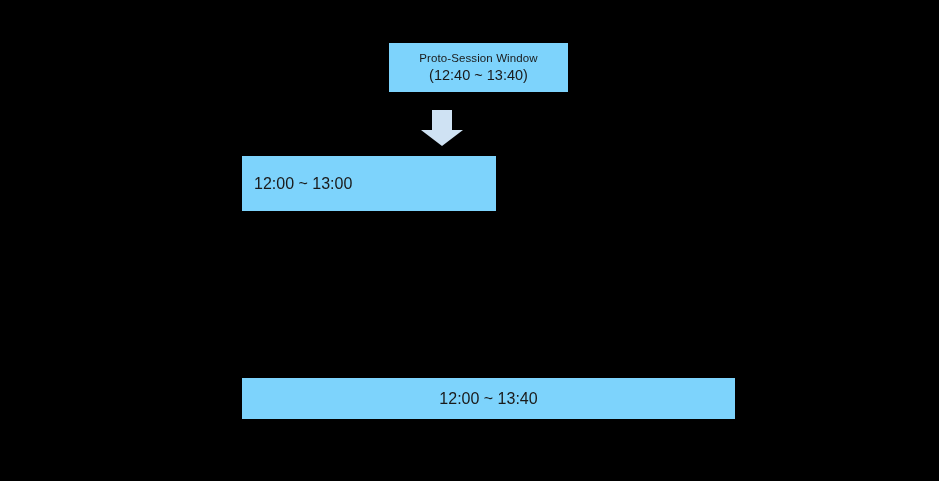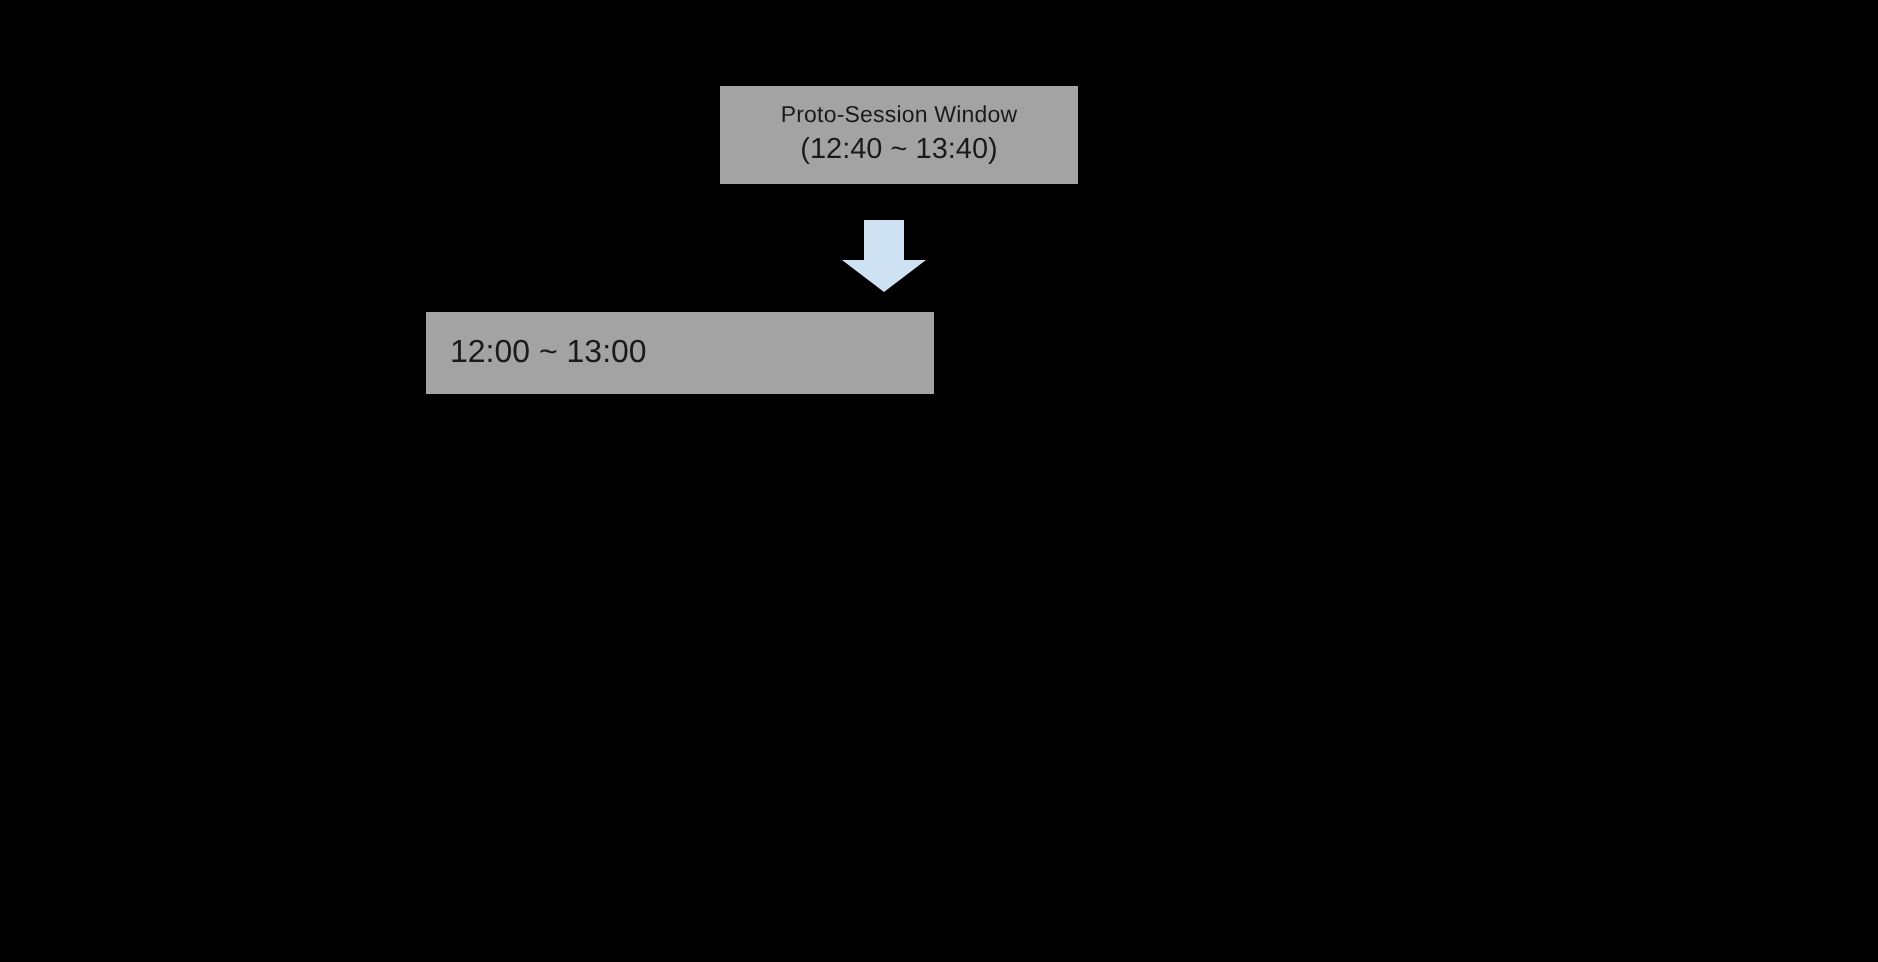--- a/index.html
+++ b/index.html
@@ -14,27 +14,28 @@
   #canvas {
     position: relative;
     width: 939px;
     height: 481px;
     background: #000000;
     overflow: hidden;
   }
   .node {
     position: absolute;
     box-sizing: border-box;
-    background: #a3a3a3;
+    background: #7dd3fc;
     color: #1a1a1a;
     display: flex;
     flex-direction: column;
     justify-content: center;
     line-height: 1.25;
     white-space: pre;
+    margin-left: 29px;
   }
 
   
   #node-proto {
     left: 360px;
     top: 43px;
     width: 179px;
     height: 49px;
     align-items: center;
     text-align: center;
@@ -61,21 +62,21 @@
     display: block;
     width: 44px;
     height: 37px;
   }
 
   
   #node-clipped {
     left: 213px;
     top: 156px;
     width: 254px;
-    height: 41px;
+    height: 55px;
     align-items: flex-start;
     padding-left: 12px;
     font-size: 16px;
   }
 
   
   #node-merged {
     left: 213px;
     top: 378px;
     width: 493px;
@@ -98,14 +99,17 @@
   <div id="flow-arrow">
     <svg viewBox="0 0 44 37" xmlns="http://www.w3.org/2000/svg">
       <polygon points="12,0 32,0 32,20 43,20 22,36 1,20 12,20" fill="#cfe2f3"></polygon>
     </svg>
   </div>
 
   <div class="node" id="node-clipped">
     <span>12:00 ~ 13:00</span>
   </div>
 
+  <div class="node" id="node-merged">
+    <span>12:00 ~ 13:40</span>
+  </div>
 
 </div>
 
 </body></html>

